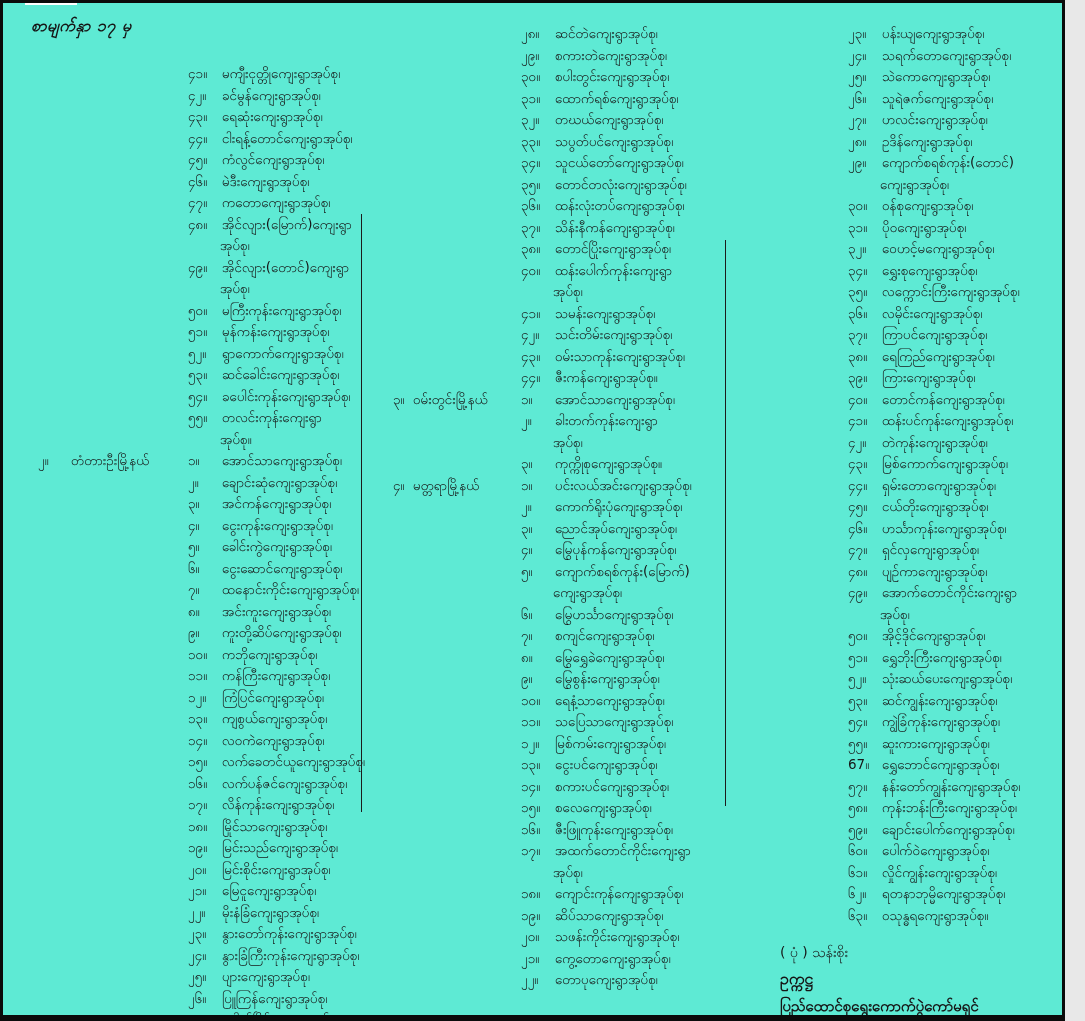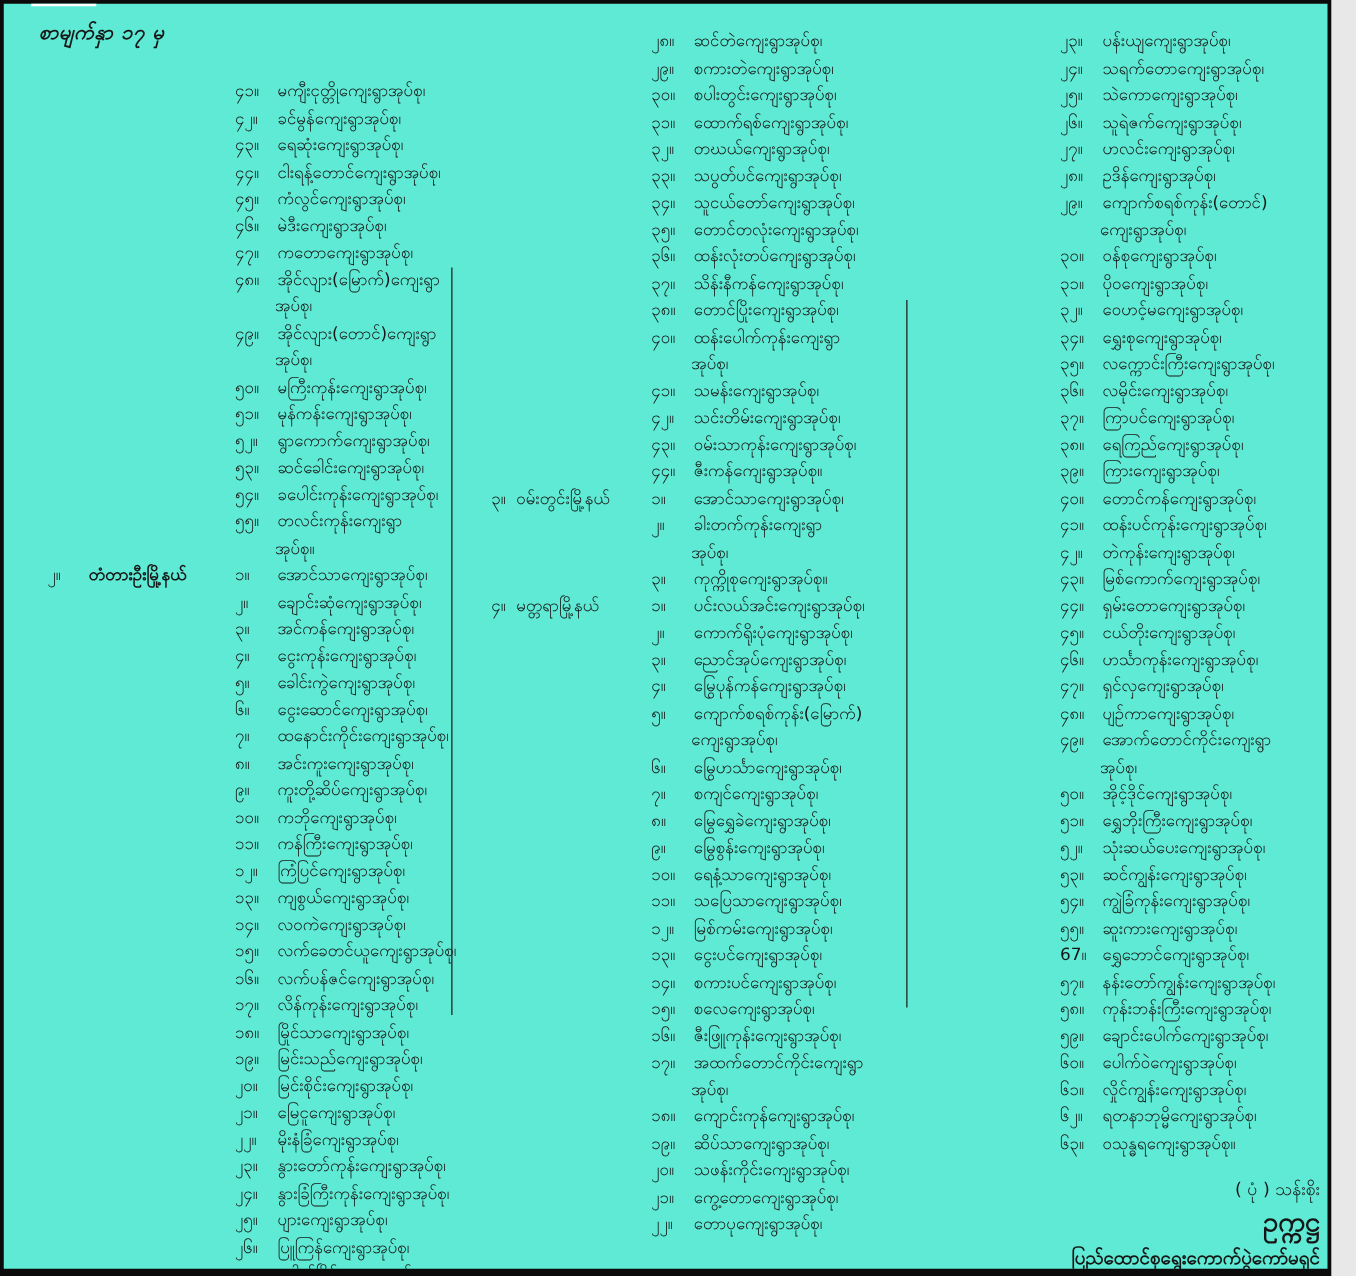--- a/index.html
+++ b/index.html
@@ -29,32 +29,32 @@
     white-space:nowrap;
   }
   .col-0{left:185px;top:28px;width:200px;margin-top:32px;}
   .col-1{left:518px;top:20px;width:215px;}
   .col-2{left:845px;top:20px;width:238px;}
   .row{position:relative;height:21.5px;}
   .no{display:inline-block;min-width:30px;margin-right:4px;}
   .cont-text{display:inline-block;padding-left:32px;}
   .g-no,.g-name{position:absolute;top:0;}
   .col-0 .g-no{left:-150px;}
-  .col-0 .g-name{left:-117px;font-weight:bold;}
+  .col-0 .g-name{left:-117px;}
   .col-1 .g-no{left:-128px;}
   .col-1 .g-name{left:-108px;}
   .vrule{position:absolute;width:1px;background:#1c1c1c;}
   .vrule-1{left:358px;top:211px;height:598px;}
   .vrule-2{left:722px;top:237px;height:566px;}
   .signature{
     position:absolute;right:6px;top:936px;width:276px;
-    text-align:right;
+    text-align:left;
   }
   .sig-line{font-size:14px;line-height:26px;}
-  .sig-title{font-weight:bold;font-size:22px;line-height:28px;}
+  .sig-title{font-weight:bold;font-size:16px;line-height:28px;font-family:Liberation Serif, serif;}
   .sig-org{font-weight:bold;font-size:15px;line-height:26px;white-space:nowrap;}
 </style>
 </head>
 <body>
 
 <div class="page">
   <div class="border-notch"></div>
 
   <div class="header">စာမျက်နှာ ၁၇ မှ</div>
 

